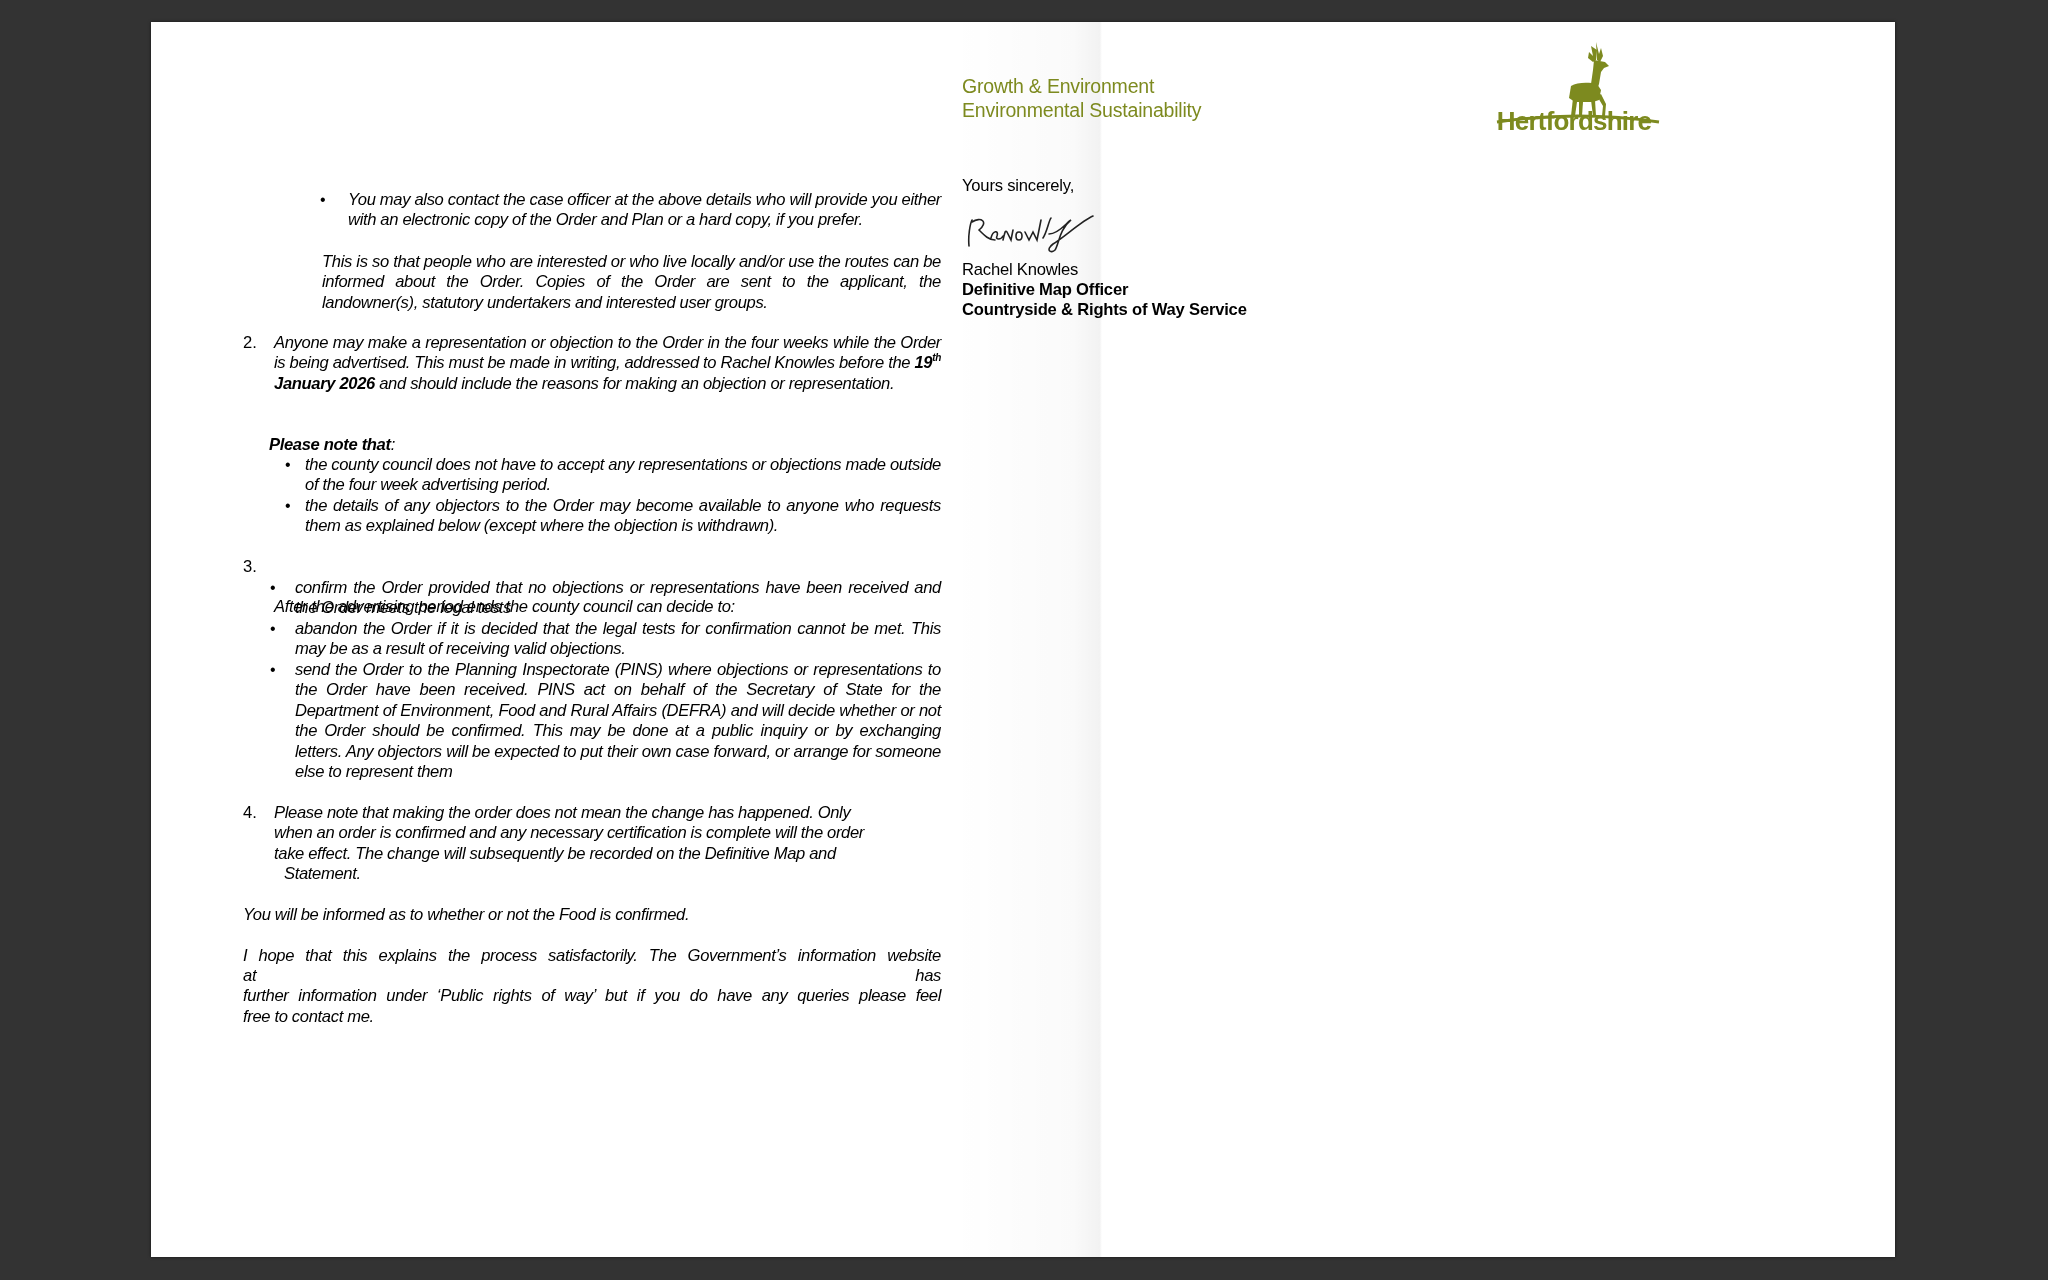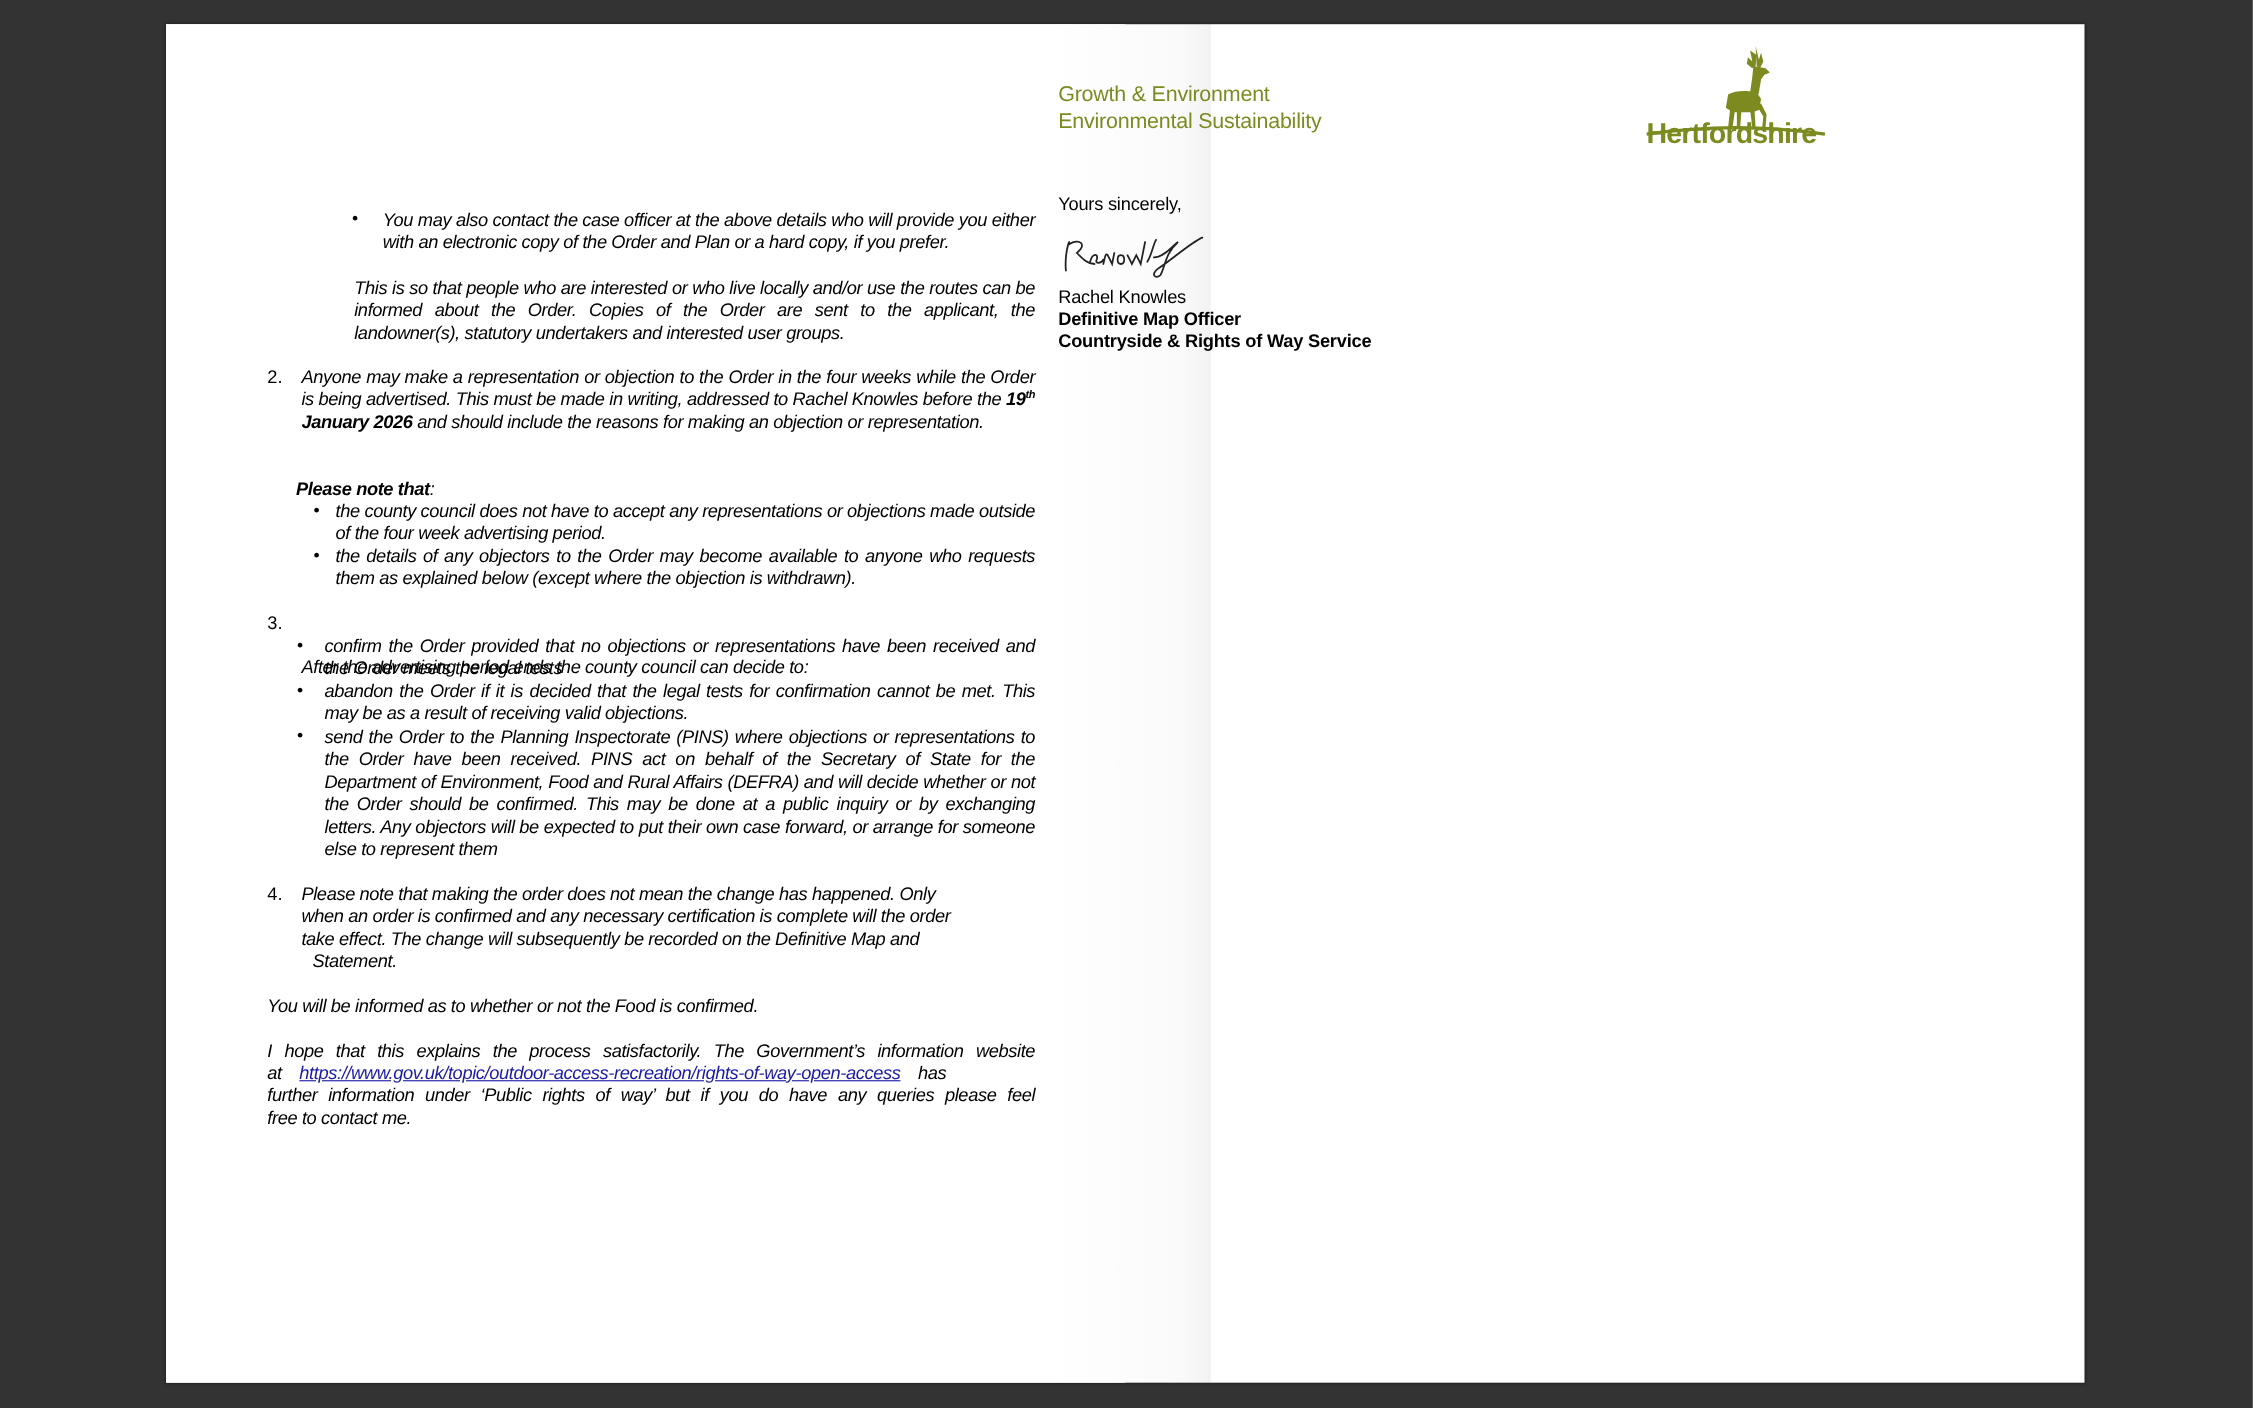--- a/index.html
+++ b/index.html
@@ -87,23 +87,22 @@
   <div class="txt" style="left:274px; top:803px;">Please note that making the order does not mean the change has happened.  Only</div>
   <div class="txt" style="left:274px; top:823px;">when an order is confirmed and any necessary certification is complete will the order</div>
   <div class="txt" style="left:274px; top:844px;">take effect. The change will subsequently be recorded on the Definitive Map and</div>
   <div class="txt" style="left:274px; top:864px;margin-left:10px;">Statement.</div>
 </div>
 
 <div class="txt" style="left:243px; top:905px;">You will be informed as to whether or not the Food is confirmed.</div>
 
 <div>
   <div class="txt just-all" style="left:243px; top:946px; width:698px;">I hope that this explains the process satisfactorily. The Government’s information website</div>
-  <div class="txt" style="left:243px; top:966px; width:698px; display:flex; gap:16px;">
+  <div class="txt" style="left:243px; top:966px; width:698px; display:flex; justify-content:space-between;">
     <span>at</span>
-    <a class="link" href="#">https://www.gov.uk/topic/outdoor-access-recreation/rights-of-way-open-access</a>
     <span>has</span>
   </div>
   <div class="txt just-all" style="left:243px; top:986px; width:698px;">further information under ‘Public rights of way’ but if you do have any queries please feel</div>
   <div class="txt" style="left:243px; top:1007px;text-align:right;">free to contact me.</div>
 </div>
 
 <div class="dept">
   <div>Growth &amp; Environment</div>
   <div>Environmental Sustainability</div>
 </div>

